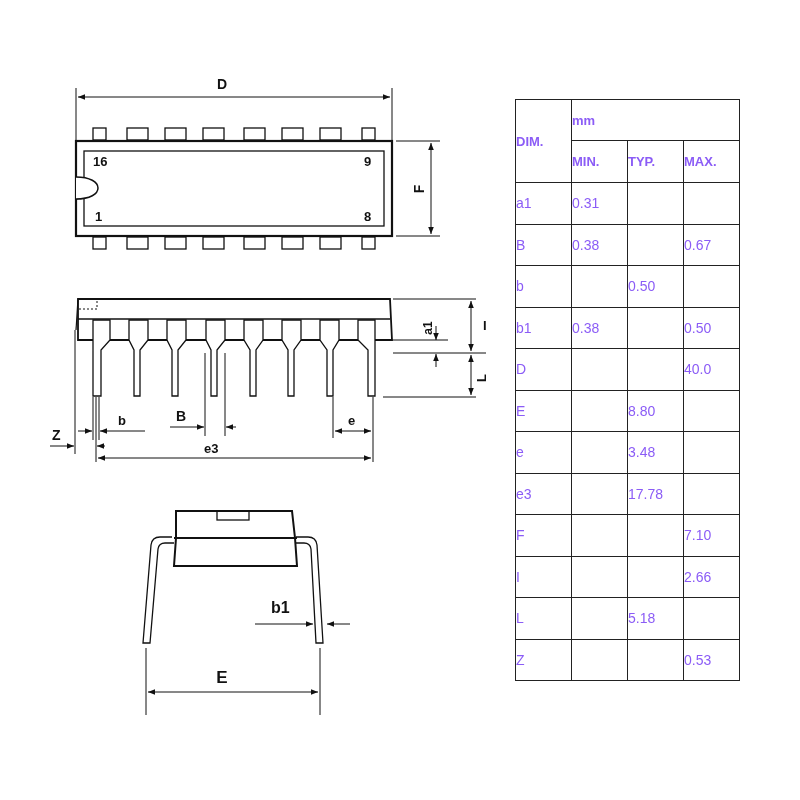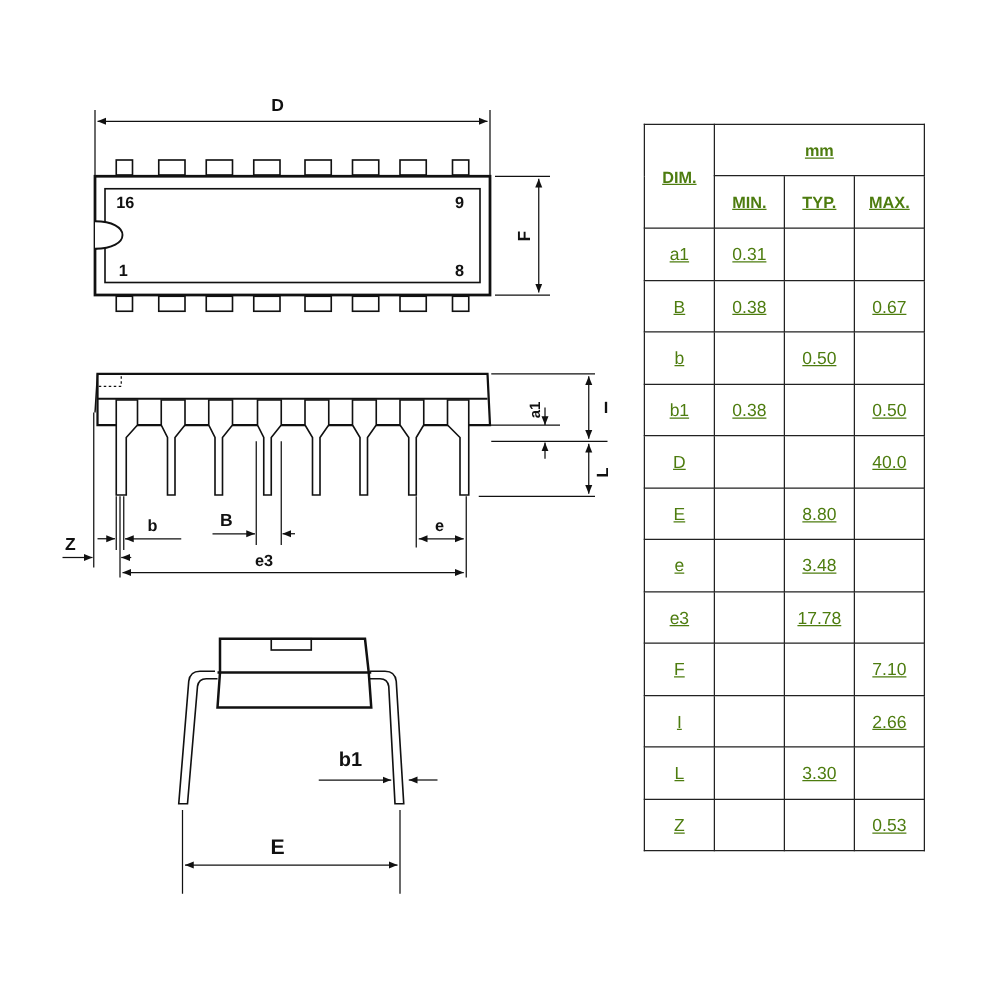--- a/index.html
+++ b/index.html
@@ -1,20 +1,20 @@
 <!DOCTYPE html>
 <html><head>
 <meta charset="utf-8">
 <style>
   html, body { margin:0; padding:0; background:#ffffff; }
   body { width:800px; height:800px; position:relative; overflow:hidden; font-family:"Liberation Sans", sans-serif; color:#111; }
   svg.draw { position:absolute; left:0; top:0; }
   .lbl { font-family:"Liberation Sans", sans-serif; font-weight:bold; fill:#111; }
   table.dims { position:absolute; left:515px; top:99px; border-collapse:collapse; font-family:"Liberation Sans", sans-serif; }
-  table.dims td, table.dims th { border:1.5px solid #222; text-align:center; padding:0; font-size:14px; color:#4d7c0f;text-decoration:underline; }
+  table.dims td, table.dims th { border:1.5px solid #222; text-align:left; padding:0; font-size:14px; color:#8b5cf6; }
   table.dims th { font-weight:bold; font-size:13px; }
   .c-dim { width:55px; }
   .c-val { width:55px; }
   tr.hdr1 th { height:40px; }
   tr.hdr2 th { height:41px; }
   tr.row td { height:40.5px; }
 </style>
 </head>
 <body>
 
@@ -219,21 +219,21 @@
       </tr>
     <tr class="row">
         <td>I</td>
         <td></td>
         <td></td>
         <td>2.66</td>
       </tr>
     <tr class="row">
         <td>L</td>
         <td></td>
-        <td>3.30</td>
+        <td>5.18</td>
         <td></td>
       </tr>
     <tr class="row">
         <td>Z</td>
         <td></td>
         <td></td>
         <td>0.53</td>
       </tr>
   </tbody>
 </table>

